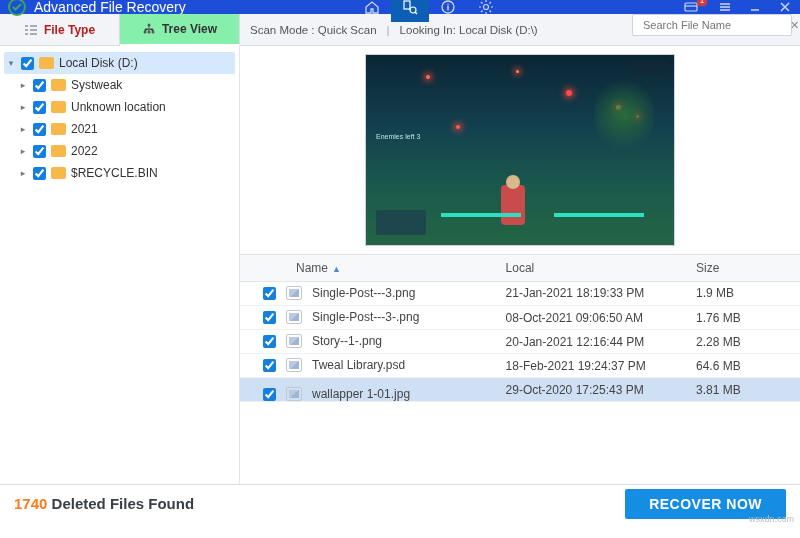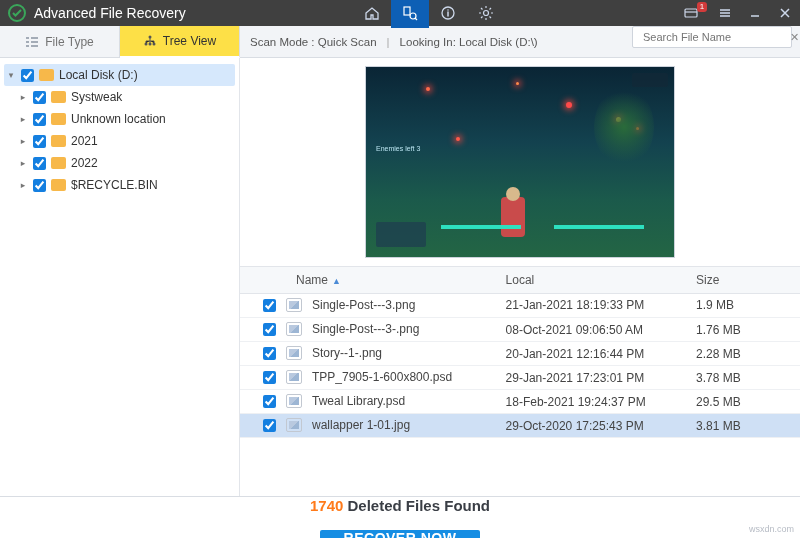--- a/index.html
+++ b/index.html
@@ -1,29 +1,29 @@
 <!DOCTYPE html>
 <html><head>
 <meta charset="utf-8">
 <style>
   * { box-sizing: border-box; margin:0; padding:0; font-family: "Segoe UI", Arial, sans-serif; }
   body { width:800px; height:538px; background:#fff; overflow:hidden; font-size:12px; color:#333;}
   
-  .titlebar { background:#404040; height:26px; display:flex; align-items:center; color:#fff; }
+  .titlebar { background:#1d4ed8; height:14px; display:flex; align-items:center; color:#fff; }
   .titlebar .logo { width:22px; height:22px; margin:0 6px; display:flex; align-items:center; justify-content:center;}
   .titlebar .apptitle { font-size:14px; font-weight:500;}
   .titlebar .tb-spacer { flex:1;}
   .titlebar .tb-btn { width:38px; height:30px; display:flex; align-items:center; justify-content:center; color:#cdd8ea; cursor:pointer; position:relative;}
   .titlebar .tb-btn.active { background:#0d5fb5;}
   .winctrl { width:30px; height:30px; display:flex; align-items:center; justify-content:center; color:#cdd8ea; cursor:pointer;}
   .badge { position:absolute; top:4px; right:3px; background:#d23b3b; color:#fff; font-size:8px; width:10px; height:10px; border-radius:3px; display:flex; align-items:center; justify-content:center; line-height:1;}
   
   .tabsrow { height:32px; background:#f2f4f7; border-bottom:1px solid #d9dde3; display:flex;}
-  .tab { width:120px; display:flex; align-items:center; justify-content:center; gap:6px; font-size:12px; color:#737373; cursor:pointer; border-right:1px solid #d9dde3;}
-  .tab.active { background:#fde047; color:#333; font-weight:400; border-bottom:2px solid #fff; margin-bottom:-1px;}
+  .tab { width:120px; display:flex; align-items:center; justify-content:center; gap:6px; font-size:12px; color:#b91c1c; cursor:pointer; border-right:1px solid #d9dde3;font-weight:bold;}
+  .tab.active { background:#86efac; color:#333; font-weight:700; border-bottom:2px solid #fff; margin-bottom:-1px;}
   .scan-info { flex:1; display:flex; align-items:center; padding:0 10px; gap:10px; color:#555; font-size:11.5px;}
   .scan-info .div { color:#aaa;}
   .searchbox { width:160px; height:22px; background:#fff; border:1px solid #cfd4dc; border-radius:2px; display:flex; align-items:center; padding:0 5px; margin-right:8px; gap:5px;}
   .searchbox input { border:none; outline:none; font-size:11px; flex:1; color:#666;}
   .searchbox .clear { color:#888; cursor:pointer; font-size:11px;}
   
   .main { display:flex; height:438px;}
   .sidebar { width:240px; border-right:1px solid #e2e5ea; padding:6px 4px; overflow:auto;}
   .tree-row { display:flex; align-items:center; height:22px; gap:5px; padding:1px 2px; font-size:12px; color:#333; cursor:pointer;}
   .tree-row.root { background:#d6e8fc; border-radius:2px;}
@@ -37,35 +37,35 @@
   .firework { position:absolute; border-radius:50%; box-shadow:0 0 6px 2px rgba(255,70,60,.8);}
   .char { position:absolute; bottom:20px; left:135px; width:24px; height:40px; background:#c94b4b; border-radius:4px;}
   .char::after{content:""; position:absolute; top:-10px; left:5px; width:14px; height:14px; background:#d8b98c; border-radius:50%;}
   .hud { position:absolute; font-size:7px; color:#b9e3f0;}
   
   .tablewrap { flex:1; overflow:auto;}
   table { width:100%; border-collapse:collapse; font-size:12px;}
   thead th { text-align:left; font-weight:500; color:#555; background:#f6f8fa; height:26px; border-bottom:1px solid #e2e5ea; padding:0 8px;}
   thead th.name { padding-left:56px;}
   tbody td { height:24px; border-bottom:1px solid #eef0f3; padding:0 8px; color:#444;}
-  tbody tr.selrow td { background:#cfe0f5;}
+  tbody tr.selrow td { background:#cfe0f5;align-items:flex-end;}
   td.first { display:flex; align-items:center; gap:10px; height:24px;}
   .row-cb { width:13px; height:13px; accent-color:#147fe0; margin-left:15px;}
   .fileicon { width:16px; height:14px; border:1px solid #c2c8d1; border-radius:2px; position:relative;}
   .fileicon::before { content:""; position:absolute; left:2px; right:2px; top:2px; bottom:2px; background:linear-gradient(135deg,#b9c9df 0 50%, #9db6d4 50% 100%);}
   .sort-arrow { color:#4b8bd6; font-size:9px; margin-left:4px;}
   
-  .footer { height:38px; border-top:1px solid #d9dde3; display:flex; align-items:center; padding:0 14px; gap:16px;flex-direction:column;}
+  .footer { height:38px; border-top:1px solid #d9dde3; display:flex; align-items:center; padding:0 14px; gap:16px;}
   .footer-left { flex:1;}
   .ftitle { font-size:15px; font-weight:700; color:#3a3e45;}
   .ftitle .count { color:#ff7a1a;}
   .fsub { font-size:10.5px; color:#555;}
   .fsub .orange { color:#ff7a1a;}
   .recover-btn { background:#158de3; color:#fff; font-size:14px; font-weight:700; letter-spacing:.5px; height:30px; padding:0 24px; border:none; border-radius:2px; cursor:pointer;}
-  .watermark { position:fixed; bottom:4px; right:6px; font-size:9px; color:#b7bcc5;}
+  .watermark { position:fixed; bottom:14px; right:6px; font-size:9px; color:#b7bcc5;}
   svg { display:block;}
 </style>
 </head>
 <body>
 
 <div class="titlebar">
   <div class="logo">
     <svg width="20" height="20" viewBox="0 0 20 20">
         <circle cx="10" cy="10" r="8" fill="none" stroke="#3aa65a" stroke-width="2"></circle>
         <path d="M6 10l2.5 2.5L14 7" stroke="#3aa65a" stroke-width="2" fill="none"></path>
@@ -249,33 +249,24 @@
       <span class="fileicon"></span>
       <span>Story--1-.png</span>
     </td>
     <td>20-Jan-2021 12:16:44 PM</td>
     <td>2.28 MB</td>
             </tr>
             <tr>
               <td class="first">
       <input type="checkbox" class="row-cb" checked="" style="">
       <span class="fileicon"></span>
-      <span>TPP_7905-1-600x800.psd</span>
-    </td>
-    <td>29-Jan-2021 17:23:01 PM</td>
-    <td>3.78 MB</td>
-            </tr>
-            <tr>
-              <td class="first">
-      <input type="checkbox" class="row-cb" checked="" style="">
-      <span class="fileicon"></span>
       <span>Tweal Library.psd</span>
     </td>
     <td>18-Feb-2021 19:24:37 PM</td>
-    <td>29.5 MB</td>
+    <td>64.6 MB</td>
             </tr>
             <tr class="selrow">
               <td class="first">
       <input type="checkbox" class="row-cb" checked="" style="">
       <span class="fileicon"></span>
       <span>wallapper 1-01.jpg</span>
     </td>
     <td>29-Oct-2020 17:25:43 PM</td>
     <td>3.81 MB</td>
             </tr>

